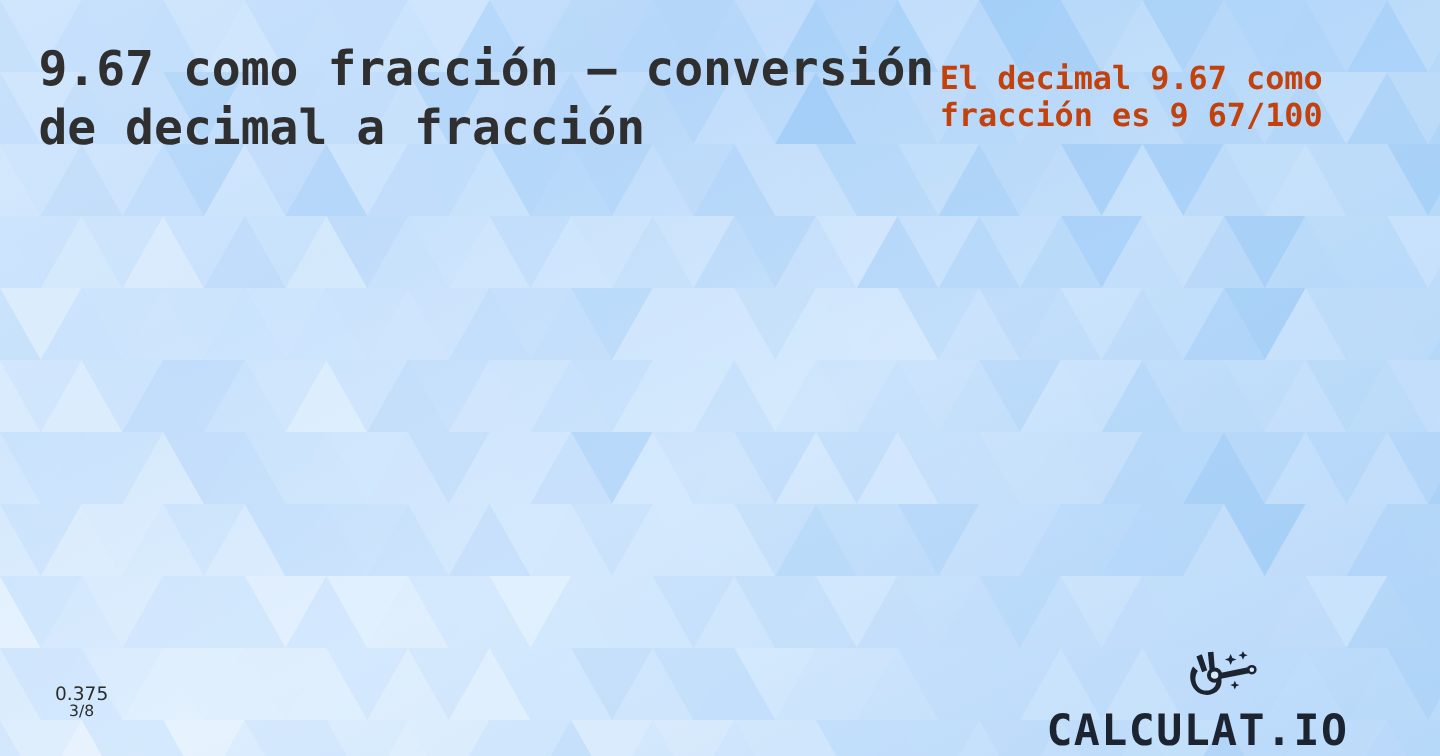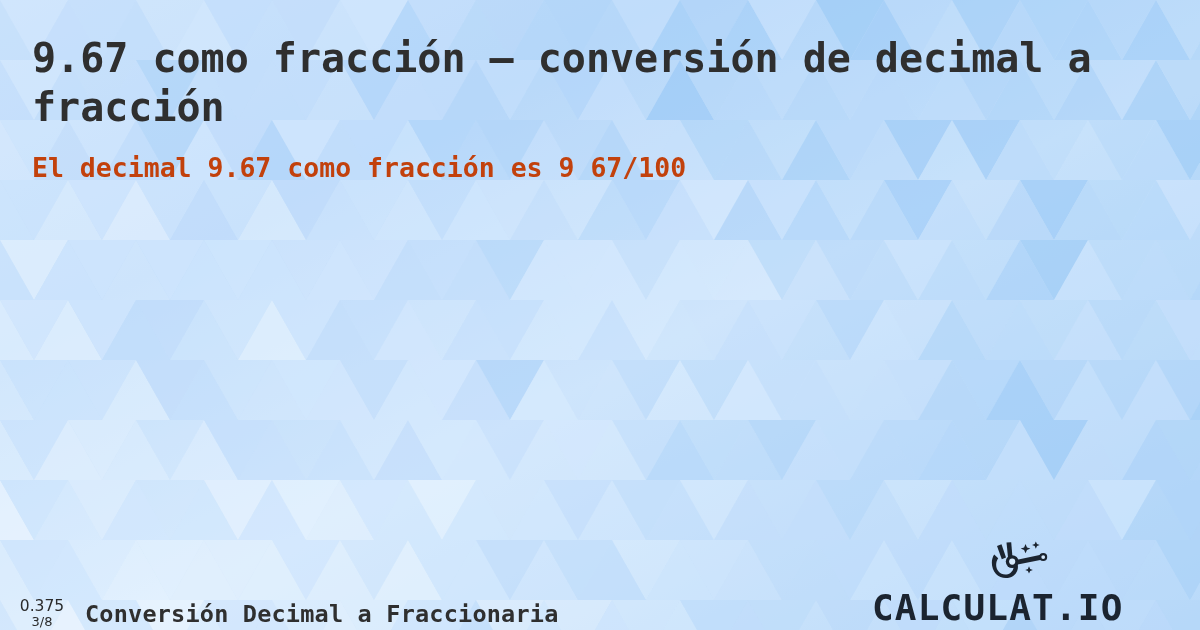--- a/index.html
+++ b/index.html
@@ -8,21 +8,21 @@
     font-family: "DejaVu Sans Mono", "Liberation Mono", monospace;
     background:#bcdcfb;
     position:relative;
   }
   #bg-svg { position:absolute; inset:0; z-index:1; }
 
   
   .page {
     position:absolute; inset:0; z-index:5;
     padding:30px 32px 0 32px;
-    display:flex; flex-direction:column;
+    display:flex; flex-direction:row;
   }
 
   .title {
     font-family: "DejaVu Sans Mono", "Liberation Mono", monospace;
     font-size:40px;
     font-weight:bold;
     color:#2f2f2f;
     line-height:1.22;
     letter-spacing:0px;
     max-width:1060px;
@@ -45,26 +45,26 @@
     font-family: "DejaVu Sans Mono", "Liberation Mono", monospace;
     font-size:26.5px;
     font-weight:bold;
     color:#c2410c;
     letter-spacing:0px;
   }
 
   
   .footer {
     position:absolute;
-    left:0; right:0; bottom:0;
+    left:12px; right:0; bottom:0;
     height:88px;
     z-index:6;
     display:flex;
-    align-items:flex-end;
-    padding:0 20px 0 12px;
+    align-items:center;
+    padding:0 20px 0 26px;
   }
   .footer-left {
     display:flex;
     align-items:center;
     gap:13px;
   }
   .frac-icon {
     display:flex;
     flex-direction:column;
     align-items:center;
@@ -711,21 +711,20 @@
 
 <div class="footer">
 
   <div class="footer-left">
 
     <div class="frac-icon">
       <span class="top">0.375</span>
       <span class="bot">3/8</span>
     </div>
 
-    <div class="footer-title">Conversión Decimal a Fraccionaria</div>
   </div>
 
   <div class="footer-right">
 
     <svg class="logo-mark" width="64" height="42" viewBox="0 0 64 42" aria-hidden="true">
       <g fill="#1b2430">
 
         <path d="M7 6 L11.5 4.2 L16 17.5 L11.8 19.2 Z"></path>
         <path d="M16.5 2.6 L21.2 2.2 L22.4 16.5 L18 17.2 Z"></path>
 

